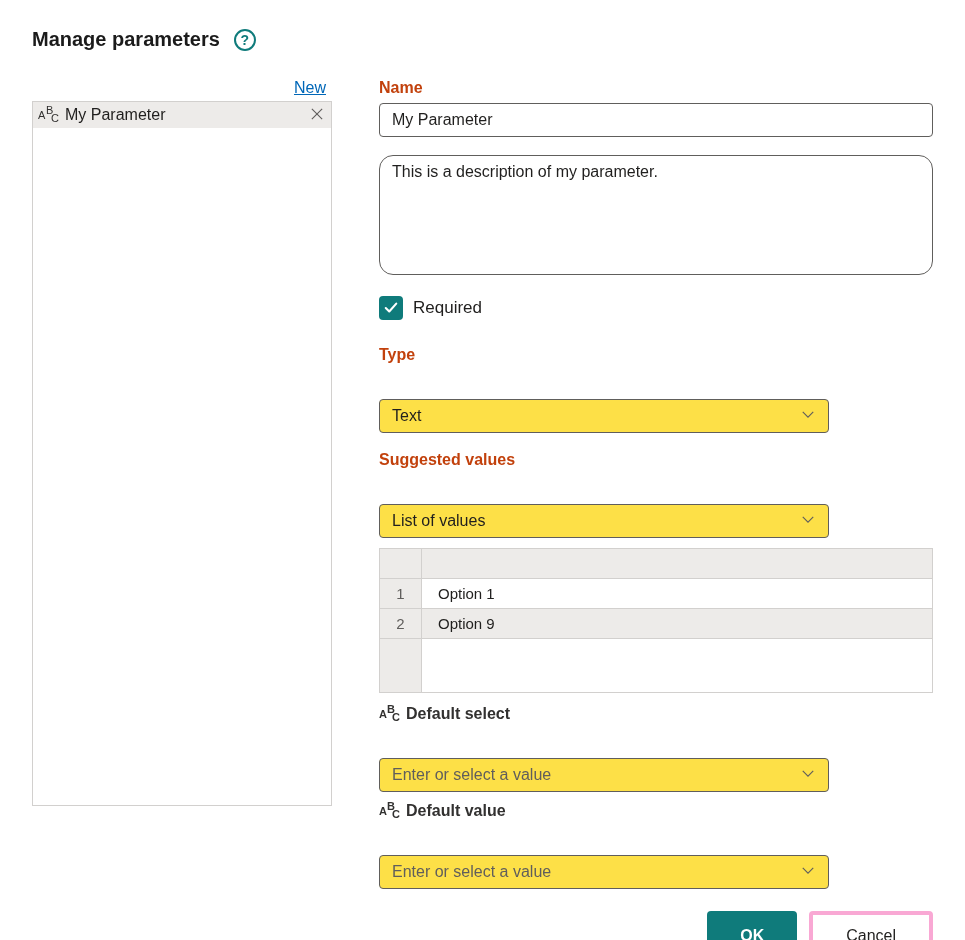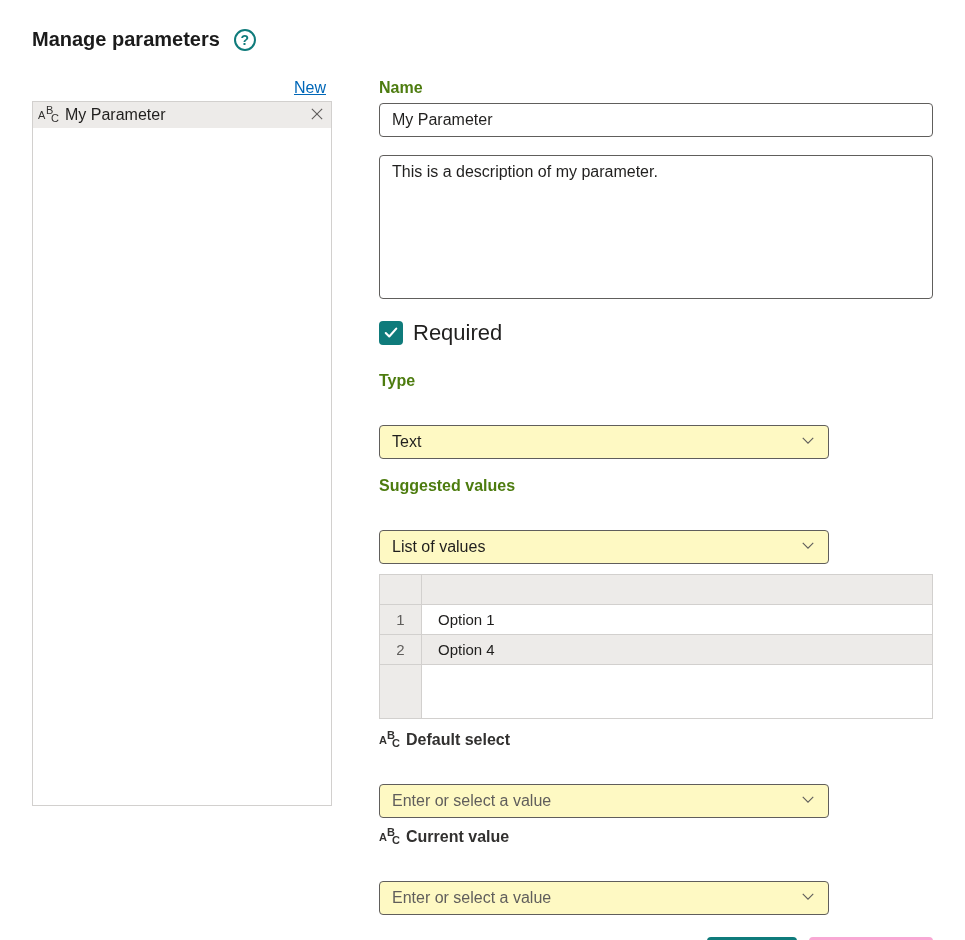--- a/index.html
+++ b/index.html
@@ -81,68 +81,68 @@
       color: #605e5c;
       cursor: pointer;
     }
     .form-col { flex: 1; max-width: 575px; }
     .field { margin-bottom: 18px; }
     .field label {
       display: block;
       font-size: 16px;
       font-weight: 600;
       margin-bottom: 6px;
-      color: #4d7c0f;
+      color: #c2410c;
     }
     .label-with-icon {
       display: flex;
       align-items: center;
       gap: 5px;
       font-size: 16px;
       font-weight: 600;
       margin-bottom: 6px;
       color: #323130;
     }
     input.text, textarea.text {
       width: 100%;
       border: 1px solid #605e5c;
       border-radius: 4px;
       padding: 7px 12px;
       font-size: 16px;
       font-family: inherit;
       color: #201f1e;
     }
-    textarea.text { height: 144px; resize: none; }
+    textarea.text { height: 120px; resize: none; border-radius: 14px; }
     .checkbox-row {
       display: flex;
       align-items: center;
       gap: 10px;
       margin-bottom: 26px;
       margin-top: 18px;
     }
     .checkbox {
       width: 24px; height: 24px;
       background: #0f7b7b;
       border-radius: 4px;
       display: flex; align-items: center; justify-content: center;
       cursor: pointer;
     }
     .checkbox svg { width: 14px; height: 14px; }
-    .checkbox-label { font-size: 22px; }
+    .checkbox-label { font-size: 17px; }
     .select-wrap {
       position: relative;
       width: 450px;
     }
     .select {
       width: 100%;
       border: 1px solid #605e5c;
       border-radius: 4px;
       padding: 7px 12px;
       font-size: 16px;
-      background: #fef9c3;
+      background: #fde047;
       cursor: pointer;
       text-align: left;
       margin-top: 35px;
     }
     .select.placeholder { color: #605e5c; }
     .chevron {
       position: absolute;
       right: 14px; top: 50%;
       transform: translateY(-50%);
       pointer-events: none;
@@ -292,21 +292,21 @@
         <div class="grid-header">
           <div class="rownum" style="background:#edebe9"></div>
           <div class="rowval" style="background:#edebe9"></div>
         </div>
         <div class="grid-row">
           <div class="rownum">1</div>
           <div class="rowval">Option 1</div>
         </div>
         <div class="grid-row alt">
           <div class="rownum">2</div>
-          <div class="rowval">Option 4</div>
+          <div class="rowval">Option 9</div>
         </div>
         <div class="grid-tail">
           <div class="rownum"></div>
           <div class="rowval"></div>
         </div>
       </div>
     </div>
 
     <div class="field tight">
       <div class="label-with-icon">
@@ -327,21 +327,21 @@
       </div>
     </div>
 
     <div class="field tight" style="margin-top:6px">
       <div class="label-with-icon">
         <span class="abc-icon">
           <span class="a">A</span>
             <span class="b">B</span>
             <span class="c">C</span>
         </span>
-        <span>Current value</span>
+        <span>Default value</span>
       </div>
       <div class="select-wrap">
         <div class="select placeholder">Enter or select a value</div>
         <span class="chevron">
           <svg viewBox="0 0 16 16">
               <path d="M2 5 L8 11 L14 5" stroke="#605e5c" stroke-width="1.3" fill="none"></path>
             </svg>
         </span>
       </div>
     </div>

